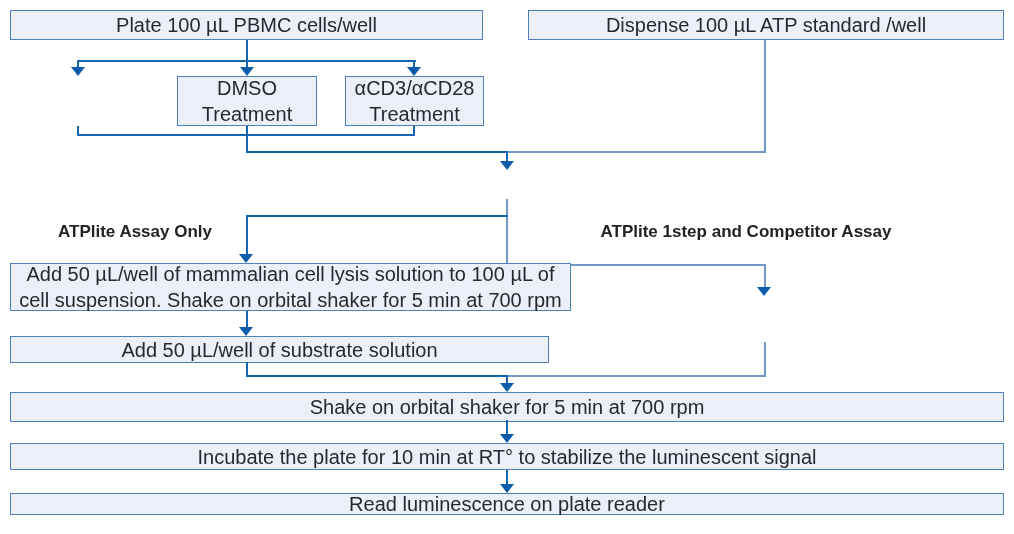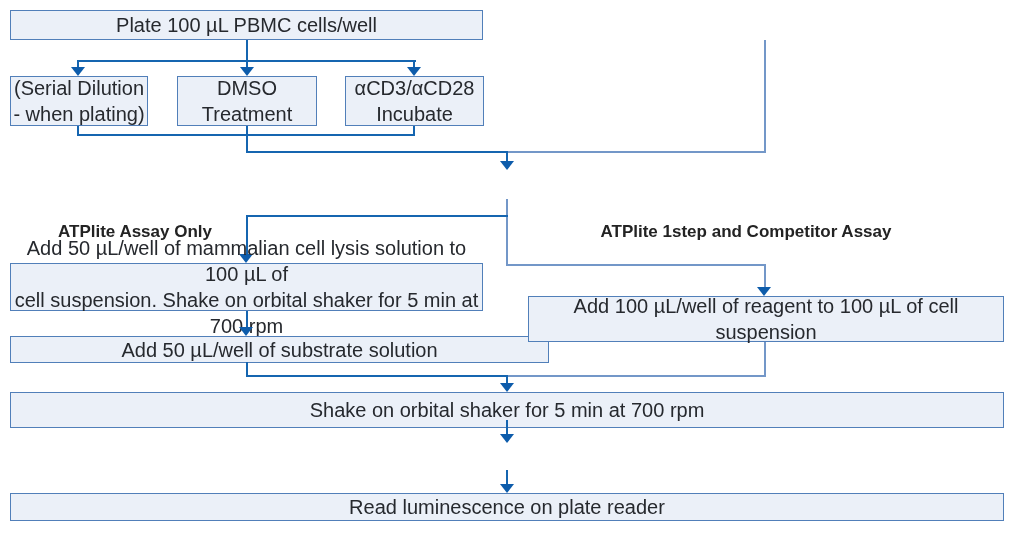--- a/index.html
+++ b/index.html
@@ -50,35 +50,34 @@
     border-right:7px solid transparent;
     border-top:9px solid var(--arrow);
   }
 </style>
 </head>
 <body>
 
 <div id="canvas">
 
   <div class="node" style="left:10px;top:10px;width:473px;height:30px">Plate 100 µL PBMC cells/well</div>
+  <div class="node" style="left:528px;top:10px;width:476px;height:30px">Dispense 100 µL ATP standard /well</div>
 
   <div class="vline dark" style="left:246px;top:40px;height:28px"></div>
   <div class="hline dark" style="left:77px;top:60px;width:339px"></div>
   <div class="vline dark" style="left:77px;top:60px;height:8px"></div>
   <div class="vline dark" style="left:413px;top:60px;height:8px"></div>
   <div class="arrow" style="left:71px;top:67px"></div>
   <div class="arrow" style="left:240px;top:67px"></div>
   <div class="arrow" style="left:407px;top:67px"></div>
 
-  <div class="node" style="left:10px;top:76px;width:138px;height:50px">(Serial Dilution
-- when plating)</div>
   <div class="node" style="left:177px;top:76px;width:140px;height:50px">DMSO
 Treatment</div>
   <div class="node" style="left:345px;top:76px;width:139px;height:50px">αCD3/αCD28
-Incubate</div>
+Treatment</div>
 
   <div class="vline dark" style="left:77px;top:126px;height:10px"></div>
   <div class="vline dark" style="left:413px;top:126px;height:10px"></div>
   <div class="hline dark" style="left:77px;top:134px;width:338px"></div>
   <div class="vline dark" style="left:246px;top:126px;height:27px"></div>
   <div class="hline dark" style="left:246px;top:151px;width:262px"></div>
   <div class="vline light" style="left:764px;top:40px;height:113px"></div>
   <div class="hline light" style="left:506px;top:151px;width:260px"></div>
   <div class="vline dark" style="left:506px;top:151px;height:12px"></div>
   <div class="arrow" style="left:500px;top:161px"></div>
@@ -88,37 +87,37 @@
   <div class="heading" style="left:596px;top:222px;width:300px">ATPlite 1step and Competitor Assay</div>
 
   <div class="vline light" style="left:506px;top:199px;height:67px"></div>
   <div class="hline dark" style="left:246px;top:215px;width:262px"></div>
   <div class="vline dark" style="left:246px;top:215px;height:40px"></div>
   <div class="arrow" style="left:239px;top:254px"></div>
   <div class="hline light" style="left:506px;top:264px;width:260px"></div>
   <div class="vline light" style="left:764px;top:264px;height:25px"></div>
   <div class="arrow" style="left:757px;top:287px"></div>
 
-  <div class="node" style="left:10px;top:263px;width:473px;height:48px">Add 50 µL/well of mammalian cell lysis solution to 100 µL of
+  <div class="node" style="left:10px;top:263px;width:561px;height:48px">Add 50 µL/well of mammalian cell lysis solution to 100 µL of
 cell suspension. Shake on orbital shaker for 5 min at 700 rpm</div>
   <div class="vline dark" style="left:246px;top:311px;height:18px"></div>
   <div class="arrow" style="left:239px;top:327px"></div>
   <div class="node" style="left:10px;top:336px;width:539px;height:27px">Add 50 µL/well of substrate solution</div>
 
-  <div class="node" style="left:528px;top:296px;width:476px;height:46px">Add 100 µL/well of reagent to 100 µL of cell suspension</div>
 
   <div class="vline dark" style="left:246px;top:362px;height:15px"></div>
   <div class="hline dark" style="left:246px;top:375px;width:264px"></div>
   <div class="vline light" style="left:764px;top:342px;height:35px"></div>
   <div class="hline light" style="left:508px;top:375px;width:258px"></div>
   <div class="vline dark" style="left:506px;top:375px;height:10px"></div>
   <div class="arrow" style="left:500px;top:383px"></div>
 
-  <div class="node" style="left:10px;top:392px;width:994px;height:36px">Shake on orbital shaker for 5 min at 700 rpm</div>
+  <div class="node" style="left:10px;top:392px;width:994px;height:30px">Shake on orbital shaker for 5 min at 700 rpm</div>
   <div class="vline dark" style="left:506px;top:420px;height:16px"></div>
   <div class="arrow" style="left:500px;top:434px"></div>
 
+  <div class="node" style="left:10px;top:443px;width:994px;height:27px">Incubate the plate for 10 min at RT° to stabilize the luminescent signal</div>
   <div class="vline dark" style="left:506px;top:470px;height:16px"></div>
   <div class="arrow" style="left:500px;top:484px"></div>
 
-  <div class="node" style="left:10px;top:493px;width:994px;height:28px">Read luminescence on plate reader</div>
+  <div class="node" style="left:10px;top:493px;width:994px;height:22px">Read luminescence on plate reader</div>
 
 </div>
 
 </body></html>

